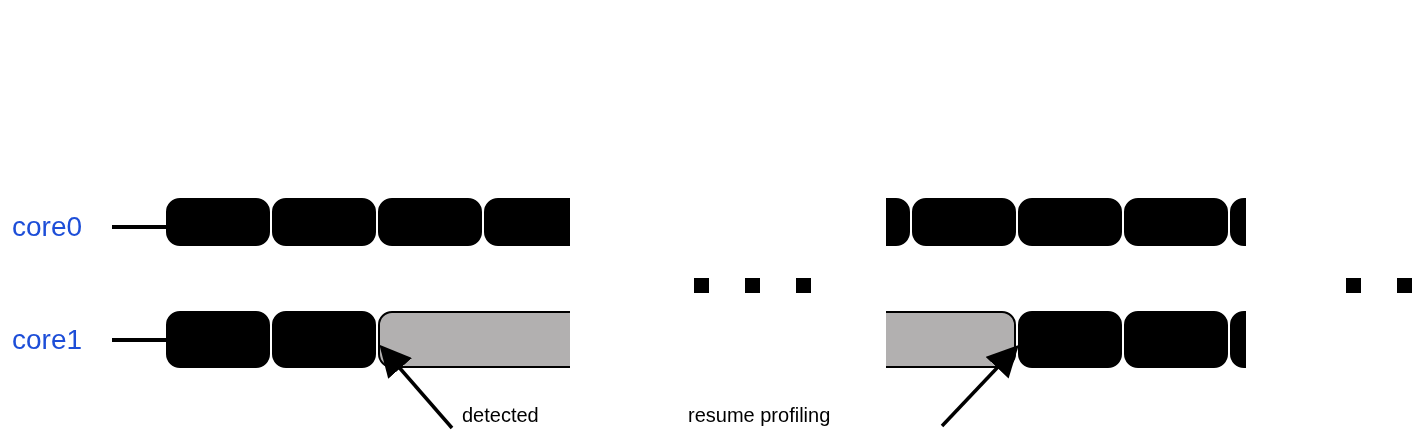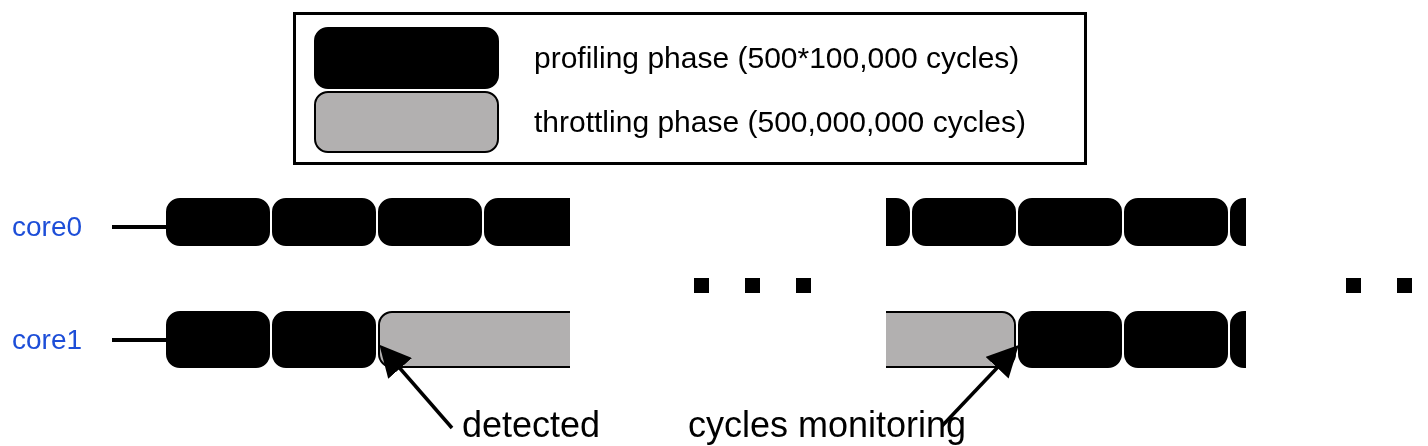--- a/index.html
+++ b/index.html
@@ -116,42 +116,32 @@
     position: absolute;
     left: 0;
     top: 0;
     width: 1428px;
     height: 446px;
     pointer-events: none;
     overflow: visible;
   }
   .anno {
     position: absolute;
-    font-size: 36px;
+    font-size: 20px;
     color: #000000;
     white-space: nowrap;
   }
   .anno.detected { left: 462px; top: 404px; }
   .anno.resume { left: 688px; top: 404px; }
 </style>
 </head>
 <body>
 
 <div id="stage">
 
-  <div class="legend-box">
-    <div class="legend-row row0">
-      <span class="legend-swatch black"></span>
-      <span class="legend-label">profiling phase (500*100,000 cycles)</span>
-    </div>
-    <div class="legend-row row1">
-      <span class="legend-swatch gray"></span>
-      <span class="legend-label">throttling phase (500,000,000 cycles)</span>
-    </div>
-  </div>
 
   <div class="core-label c0">core0</div>
   <div class="connector c0"></div>
 
   <div class="core-label c1">core1</div>
   <div class="connector c1"></div>
 
   <div class="blk black" style="left:166px; top:198px; width:104px; height:48px;"></div>
   <div class="blk black" style="left:272px; top:198px; width:104px; height:48px;"></div>
   <div class="blk black" style="left:378px; top:198px; width:104px; height:48px;"></div>
@@ -187,15 +177,15 @@
     <defs>
       <marker id="ah" markerWidth="9" markerHeight="9" refX="7" refY="4.5" orient="auto">
         <path d="M0,0 L9,4.5 L0,9 z" fill="#000000"></path>
       </marker>
     </defs>
     <line x1="452" y1="428" x2="384" y2="350" stroke="#000000" stroke-width="3.5" marker-end="url(#ah)"></line>
     <line x1="942" y1="426" x2="1014" y2="350" stroke="#000000" stroke-width="3.5" marker-end="url(#ah)"></line>
   </svg>
 
   <div class="anno detected">detected</div>
-  <div class="anno resume">cycles monitoring</div>
+  <div class="anno resume">resume profiling</div>
 
 </div>
 
 </body></html>

